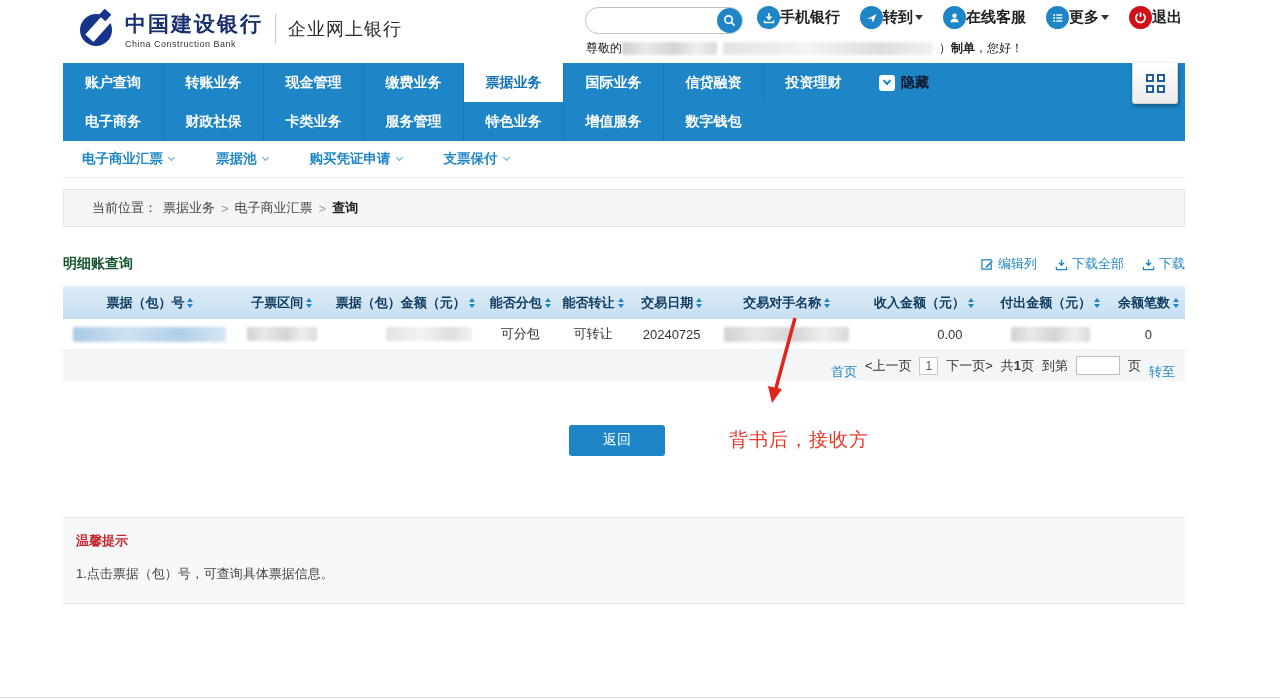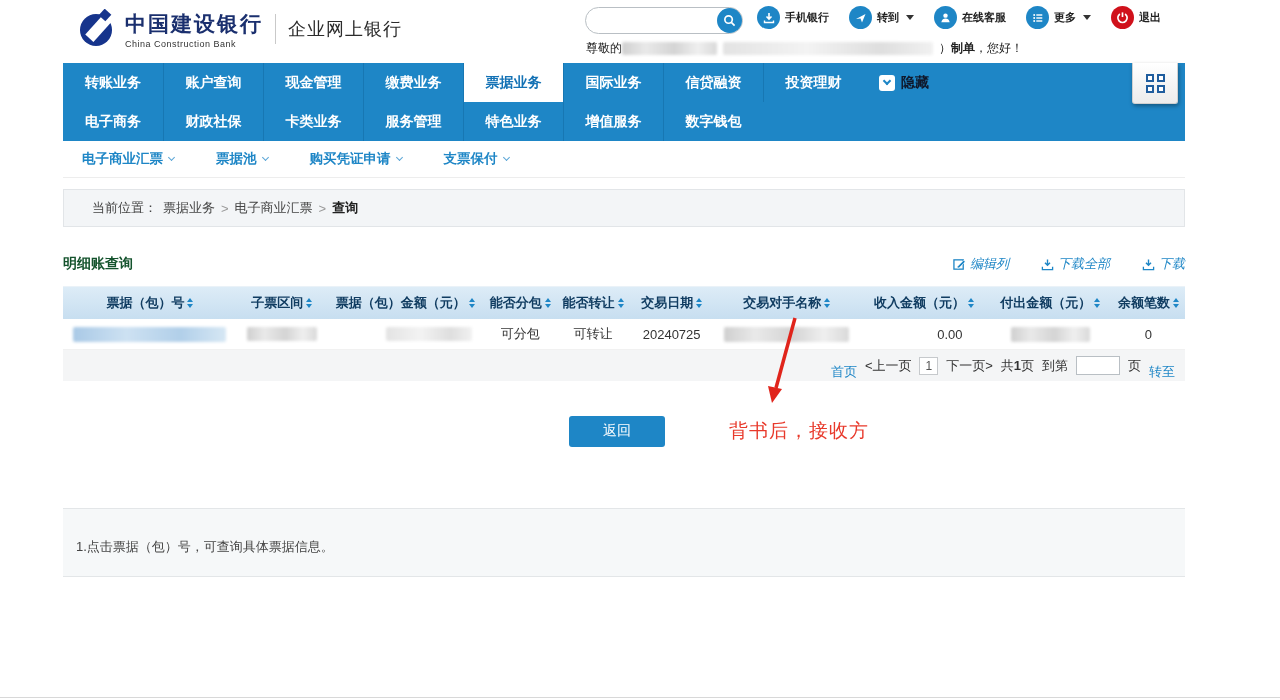--- a/index.html
+++ b/index.html
@@ -23,21 +23,21 @@
   .search input {
     width:100%; height:100%; border:1px solid #b9bfc4; border-radius:14px;
     padding:0 34px 0 12px; font-size:12px; outline:none; background:#fff;
   }
   .search-btn {
     position:absolute; right:1px; top:1px; width:25px; height:25px; border:none;
     border-radius:50%; background:#1e86c6; cursor:pointer; display:flex; align-items:center; justify-content:center;
   }
 
   .hdr-actions { position:absolute; left:694px; top:6px; display:flex; align-items:center; gap:20px; white-space:nowrap; }
-  .hact { display:flex; align-items:center; gap:5px; cursor:pointer; text-decoration:none; color:#222; font-size:11px; font-weight:bold; }
+  .hact { display:flex; align-items:center; cursor:pointer; text-decoration:none; color:#222; font-size:15px; font-weight:bold; }
   .cir { width:23px; height:23px; border-radius:50%; display:flex; align-items:center; justify-content:center; flex:0 0 auto; }
   .cir.blue { background:#1e86c6; }
   .cir.red  { background:#d0111b; }
   .caret { display:inline-block; width:0; height:0; border-left:4px solid transparent; border-right:4px solid transparent; border-top:5px solid #333; margin-left:2px; }
 
   .greeting { position:absolute; left:523px; top:40px; display:flex; align-items:center; font-size:12px; color:#222; white-space:nowrap; }
   .redact { display:inline-block; height:13px; border-radius:2px; filter:blur(1.6px);
     background:linear-gradient(90deg,#cfcfcf,#e9e9e9 25%,#d4d4d4 55%,#efefef 80%,#d9d9d9); }
   .redact.light { background:linear-gradient(90deg,#e3e3e3,#f3f3f3 40%,#dedede 75%,#f1f1f1); }
   .redact.blue  { background:linear-gradient(90deg,#a9c9e6,#cde1f2 35%,#b1cfe9 70%,#d6e7f4); }
@@ -72,21 +72,21 @@
     margin-top:11px; height:38px; background:#f3f5f7; border:1px solid #e2e5e8;
     display:flex; align-items:center; padding-left:28px; font-size:13px; color:#444; gap:6px;
   }
   .crumb .sep { color:#999; }
   .crumb .cur { font-weight:bold; color:#222; }
   .crumb a { color:#444; text-decoration:none; cursor:pointer; }
 
   
   .sect-head { margin-top:23px; display:flex; align-items:center; height:28px; }
   .sect-title { font-size:14px; font-weight:bold; color:#14532d; }
-  .tbl-actions { margin-left:auto; display:flex; gap:32px;font-style:italic; }
+  .tbl-actions { margin-left:auto; display:flex; gap:18px; }
   .tbl-actions a { color:#1e86c6; font-size:13px; text-decoration:none; display:flex; align-items:center; gap:4px; cursor:pointer; }
 
   .cols { display:grid; grid-template-columns:15.5% 8% 14% 6.5% 6.5% 7.5% 13% 11.5% 11% 6.5%; }
   .tbl-head {
     margin-top:8px; height:33px; align-items:center;
     background:linear-gradient(#ddecf7,#c7def0); border-top:1px solid #eaf2f8;
     font-size:13px; font-weight:bold; color:#103c61;
   }
   .th { display:flex; align-items:center; justify-content:center; gap:3px; cursor:pointer; white-space:nowrap; }
   .sort { display:inline-flex; flex-direction:column; gap:2px; }
@@ -99,21 +99,21 @@
   .td .redact { filter:blur(1.8px); }
 
   .pager {
     height:31px; background:#f4f5f6; display:flex; align-items:center; justify-content:flex-end;
     gap:8px; padding-right:10px; font-size:13px; color:#333; white-space:nowrap;
   }
   .pager a { color:#1e86c6; text-decoration:none; cursor:pointer;margin-top:13px; }
   .page-box { min-width:18px; padding:1px 5px; border:1px solid #c6c9cc; background:#fff; color:#555; text-align:center; font-size:12px; }
   .goto-input { width:44px; height:19px; border:1px solid #b9bfc4; background:#fff; outline:none; padding:0 3px; font-size:12px; }
 
-  .return-row { margin-top:34px; height:32px; display:flex; align-items:center; }
+  .return-row { margin-top:43px; height:32px; display:flex; align-items:center; }
   .return-btn {
     margin-left:506px; width:96px; height:31px; background:#1e86c6; color:#fff; border:none;
     border-radius:3px; font-size:14px; cursor:pointer; font-family:inherit;
   }
   .annotation { margin-left:64px; color:#e8392b; font-size:19px; letter-spacing:1px; }
 
   
   .tips { margin-top:61px; background:#f6f8f9; border-top:1px solid #e3e6e8; border-bottom:1px solid #e3e6e8; padding:14px 14px 20px 13px; }
   .tips-title { color:#c2272d; font-size:13px; font-weight:bold; }
   .tips-item { margin-top:15px; font-size:13px; color:#444; }
@@ -209,22 +209,22 @@
       <span class="redact" style="width:95px"></span>
       <span class="redact light" style="width:210px;margin-left:6px"></span>
       <span style="margin-left:6px">）</span>
       <b>制单</b>
       <span>，您好！</span>
     </div>
   </header>
 
   <nav class="nav">
     <div class="nav-row">
+      <div class="tab">账户查询</div>
       <div class="tab">转账业务</div>
-      <div class="tab">账户查询</div>
       <div class="tab">现金管理</div>
       <div class="tab">缴费业务</div>
       <div class="tab active">票据业务</div>
       <div class="tab">国际业务</div>
       <div class="tab">信贷融资</div>
       <div class="tab">投资理财</div>
       <div class="hide-item">
         <span class="hide-ico">
             <span class="chev"></span>
           </span>
@@ -412,20 +412,21 @@
     <span>页</span>
     <a>转至</a>
   </div>
 
   <div class="return-row">
     <button class="return-btn">返回</button>
     <span class="annotation">背书后，接收方</span>
   </div>
 
   <aside class="tips">
+    <div class="tips-title">温馨提示</div>
     <div class="tips-item">1.点击票据（包）号，可查询具体票据信息。</div>
   </aside>
 </div>
 
 <div class="footer-line"></div>
 
 <svg class="overlay" width="1280" height="700" viewBox="0 0 1280 700">
   <line x1="795" y1="318" x2="776" y2="388" stroke="#e0241b" stroke-width="3.5"></line>
   <polygon points="772,403 782,389 768,386" fill="#e0241b"></polygon>
 </svg>

